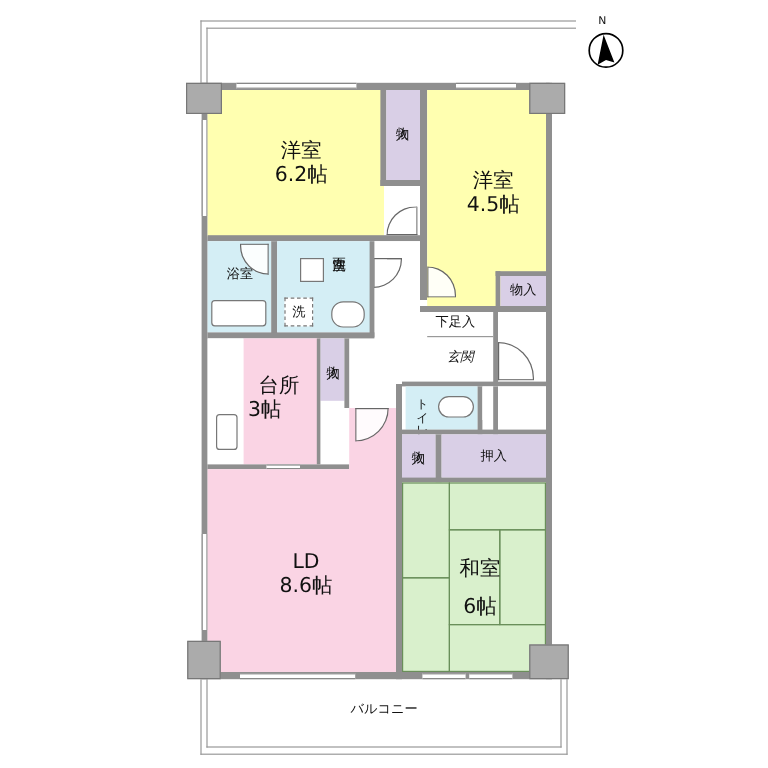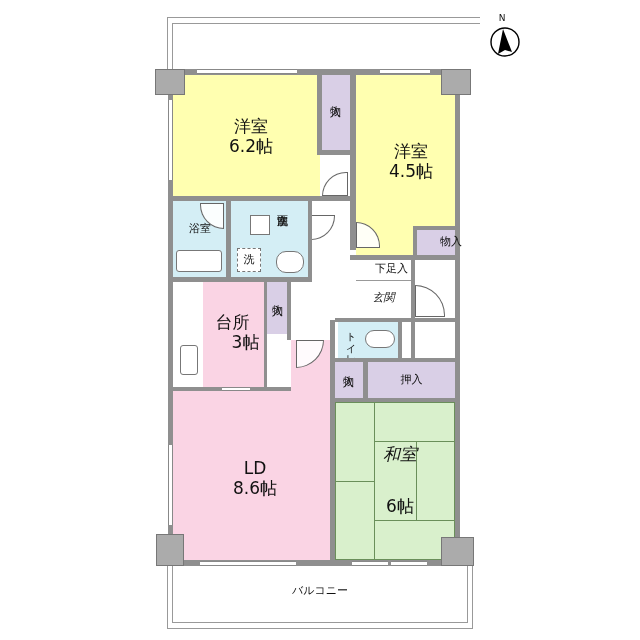--- a/index.html
+++ b/index.html
@@ -73,21 +73,21 @@
 
 <div class="wall" style="left:350px;top:75px;width:6px;height:175px;"></div>
 
 <div class="room yellow" style="left:356px;top:75px;width:99px;height:180px;"></div>
 <div class="label big" style="left:376px;top:143px;width:70px;">洋室</div>
 <div class="label big" style="left:376px;top:163px;width:70px;">4.5帖</div>
 
 <div class="wall" style="left:413px;top:226px;width:42px;height:4px;"></div>
 <div class="wall" style="left:413px;top:226px;width:4px;height:34px;"></div>
 <div class="room purple" style="left:417px;top:230px;width:38px;height:25px;"></div>
-<div class="label small" style="left:432px;top:236px;width:38px;">物入</div>
+<div class="label small" style="left:417px;top:236px;width:38px;">物入</div>
 <div class="wall" style="left:350px;top:255px;width:110px;height:5px;"></div>
 
 <div class="door" style="left:356px;top:222px;width:24px;height:26px;border-radius:0 26px 0 0;"></div>
 
 <div class="room white" style="left:310px;top:201px;width:40px;height:160px;"></div>
 
 <div class="room blue" style="left:173px;top:201px;width:53px;height:76px;"></div>
 <div class="label small" style="left:180px;top:223px;width:40px;">浴室</div>
 <div class="fixture" style="left:176px;top:250px;width:46px;height:22px;"></div>
 <div class="door" style="left:200px;top:203px;width:24px;height:26px;border-radius:0 0 0 26px;"></div>
@@ -101,41 +101,41 @@
 <div class="fixture" style="left:276px;top:251px;width:28px;height:22px;border-radius:10px;"></div>
 <div class="door" style="left:311px;top:215px;width:24px;height:25px;border-radius:0 0 25px 0;"></div>
 <div class="wall" style="left:308px;top:201px;width:4px;height:80px;"></div>
 
 <div class="wall" style="left:173px;top:277px;width:139px;height:5px;"></div>
 
 <div class="room white" style="left:173px;top:282px;width:30px;height:105px;"></div>
 <div class="fixture" style="left:180px;top:345px;width:18px;height:30px;"></div>
 <div class="room pink" style="left:203px;top:282px;width:63px;height:105px;"></div>
 <div class="label big" style="left:205px;top:314px;width:55px;">台所</div>
-<div class="label big" style="left:218px;top:334px;width:55px;">3帖</div>
+<div class="label big" style="left:193px;top:334px;width:55px;">3帖</div>
 
 <div class="room purple" style="left:267px;top:282px;width:20px;height:52px;"></div>
 <div class="wall" style="left:264px;top:282px;width:3px;height:105px;"></div>
 <div class="wall" style="left:287px;top:282px;width:4px;height:58px;"></div>
 <div class="label vtext" style="left:271px;top:296px;">物入</div>
 
 <div class="wall" style="left:173px;top:387px;width:118px;height:4px;"></div>
 <div class="window" style="left:222px;top:387px;width:28px;height:4px;"></div>
 <div class="fixture" style="left:175px;top:394px;width:14px;height:7px;border-radius:0;"></div>
 
 <div class="room pink" style="left:173px;top:391px;width:157px;height:169px;"></div>
 <div class="room pink" style="left:291px;top:340px;width:39px;height:55px;"></div>
 <div class="label big" style="left:215px;top:460px;width:80px;">LD</div>
 <div class="label big" style="left:215px;top:480px;width:80px;">8.6帖</div>
 <div class="door" style="left:296px;top:340px;width:28px;height:28px;border-radius:0 0 28px 0;"></div>
 
 <div class="wall" style="left:330px;top:320px;width:5px;height:246px;"></div>
 
 <div class="room white" style="left:356px;top:260px;width:55px;height:18px;"></div>
-<div class="label small" style="left:364px;top:263px;width:55px;">下足入</div>
+<div class="label small" style="left:352px;top:263px;width:55px;">下足入</div>
 <div class="room white" style="left:356px;top:280px;width:55px;height:40px;border-top:1px solid #999;"></div>
 <div class="label small" style="left:356px;top:292px;width:55px;font-style:italic;">玄関</div>
 <div class="wall" style="left:411px;top:260px;width:4px;height:62px;"></div>
 <div class="door" style="left:415px;top:285px;width:30px;height:32px;border-radius:0 32px 0 0;"></div>
 
 <div class="wall" style="left:335px;top:318px;width:125px;height:4px;"></div>
 
 <div class="room blue" style="left:338px;top:322px;width:60px;height:36px;"></div>
 <div class="label vtext" style="left:345px;top:325px;font-size:10px;">トイレ</div>
 <div class="fixture" style="left:365px;top:330px;width:30px;height:18px;border-radius:9px;"></div>
@@ -154,19 +154,19 @@
 <div class="label small" style="left:368px;top:374px;width:87px;">押入</div>
 <div class="wall" style="left:335px;top:398px;width:125px;height:4px;"></div>
 
 <div class="room green" style="left:335px;top:402px;width:120px;height:158px;"></div>
 <div class="tatami" style="left:335px;top:402px;width:40px;height:80px;"></div>
 <div class="tatami" style="left:335px;top:481px;width:40px;height:79px;"></div>
 <div class="tatami" style="left:374px;top:402px;width:81px;height:40px;"></div>
 <div class="tatami" style="left:374px;top:441px;width:43px;height:80px;"></div>
 <div class="tatami" style="left:416px;top:441px;width:39px;height:80px;"></div>
 <div class="tatami" style="left:374px;top:520px;width:81px;height:40px;"></div>
-<div class="label big" style="left:370px;top:446px;width:60px;font-style:italic;">和室</div>
+<div class="label big" style="left:370px;top:466px;width:60px;">和室</div>
 <div class="label big" style="left:370px;top:498px;width:60px;">6帖</div>
 
 <div class="pillar" style="left:155px;top:69px;width:30px;height:26px;"></div>
 <div class="pillar" style="left:441px;top:69px;width:30px;height:26px;"></div>
 <div class="pillar" style="left:156px;top:534px;width:28px;height:32px;"></div>
 <div class="pillar" style="left:441px;top:537px;width:33px;height:29px;"></div>
 
 </body></html>

